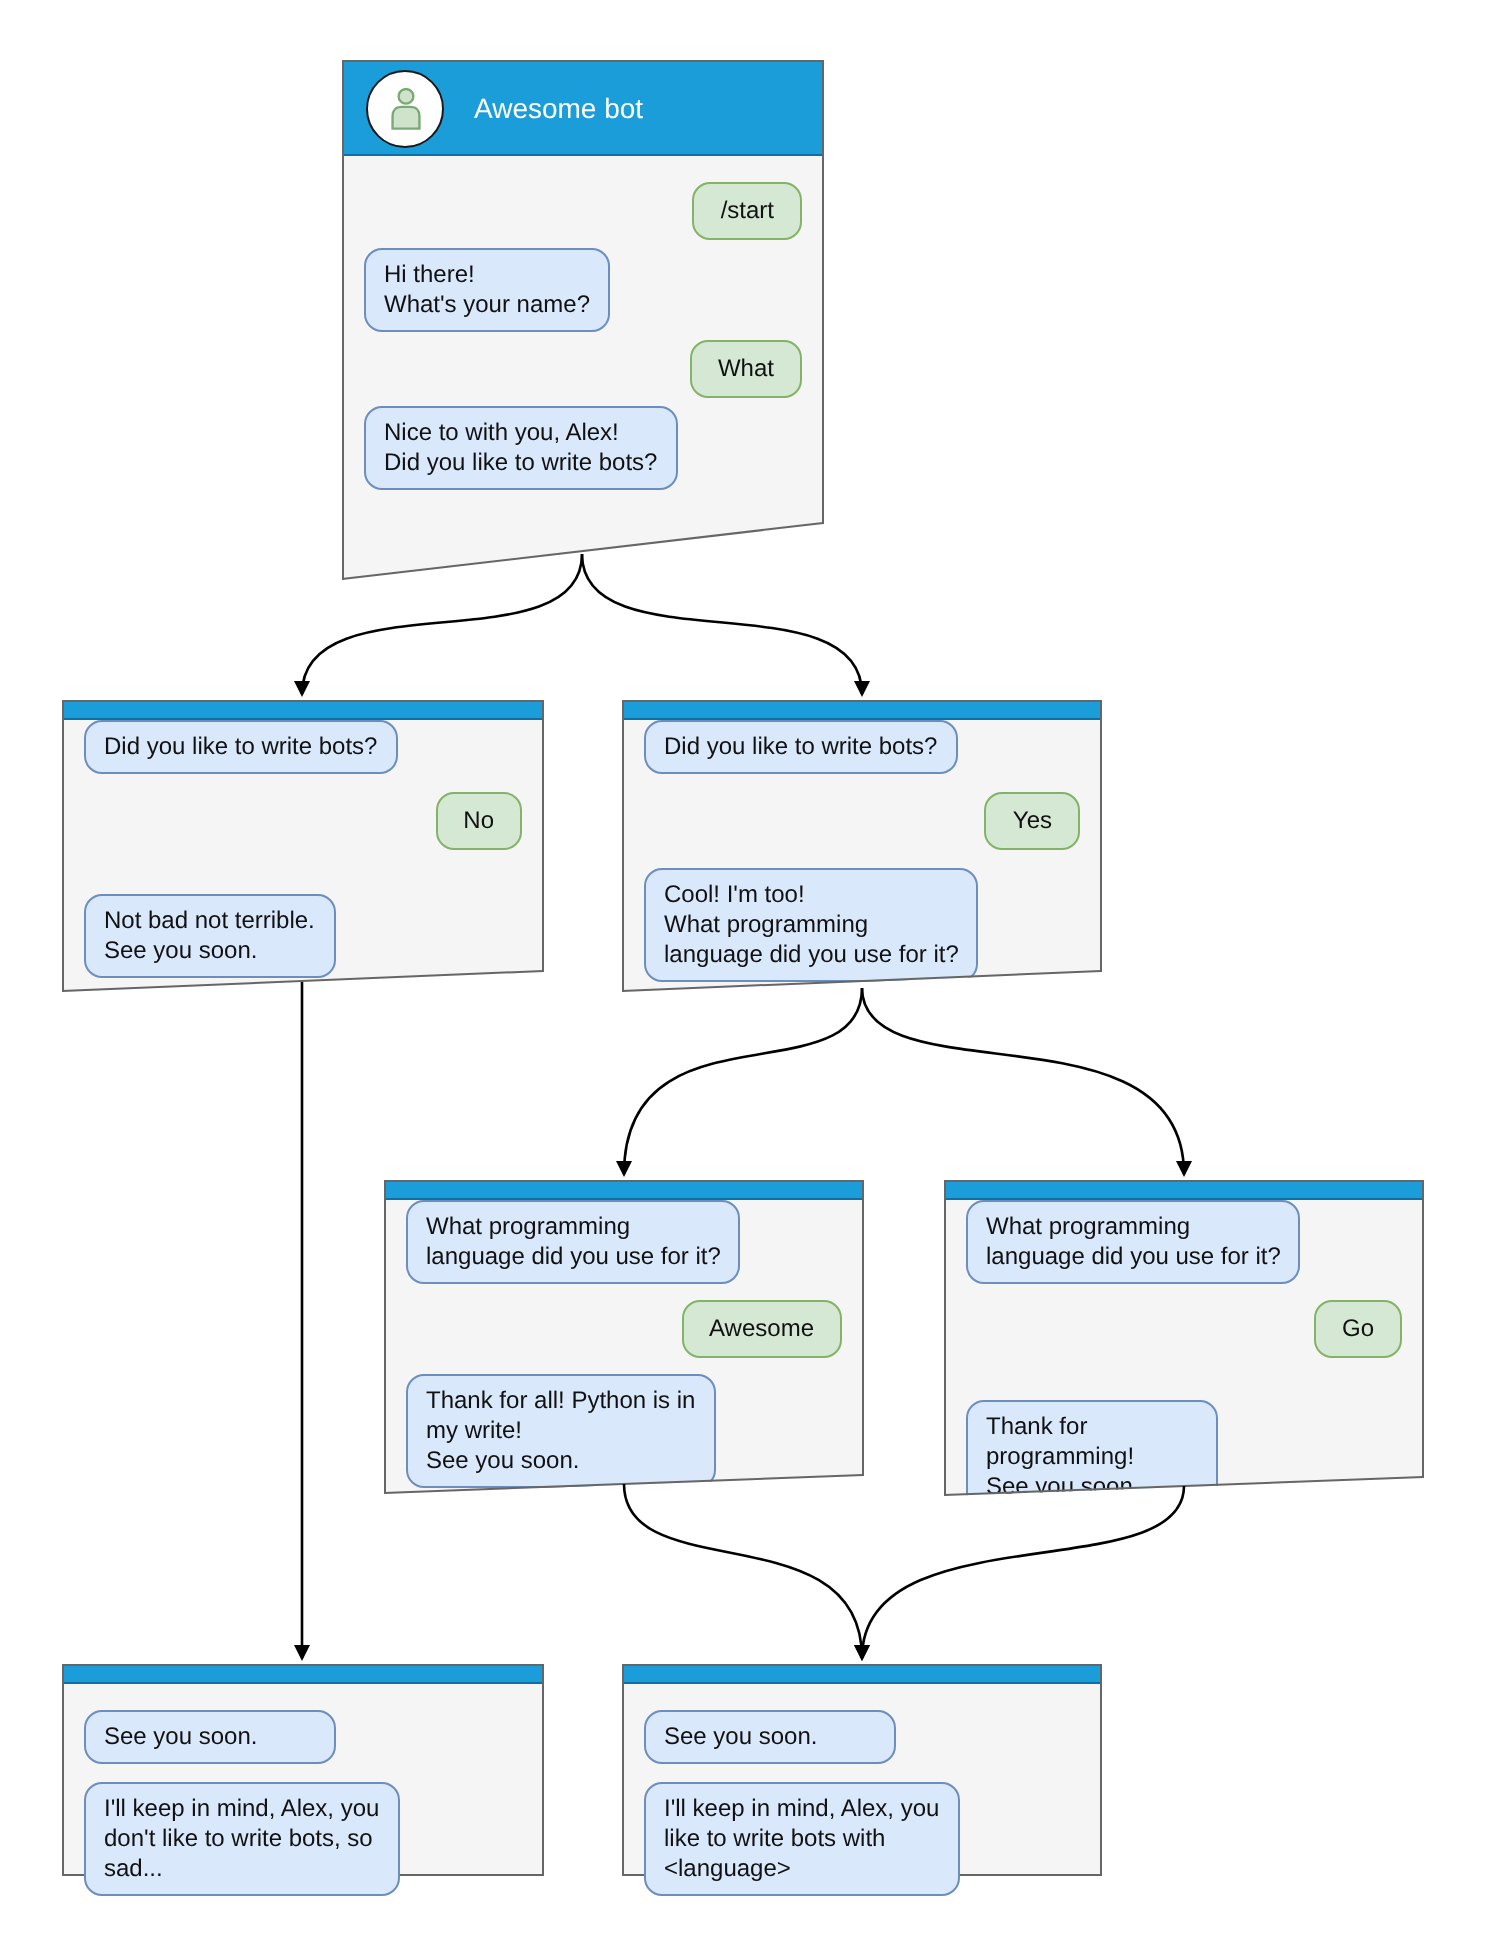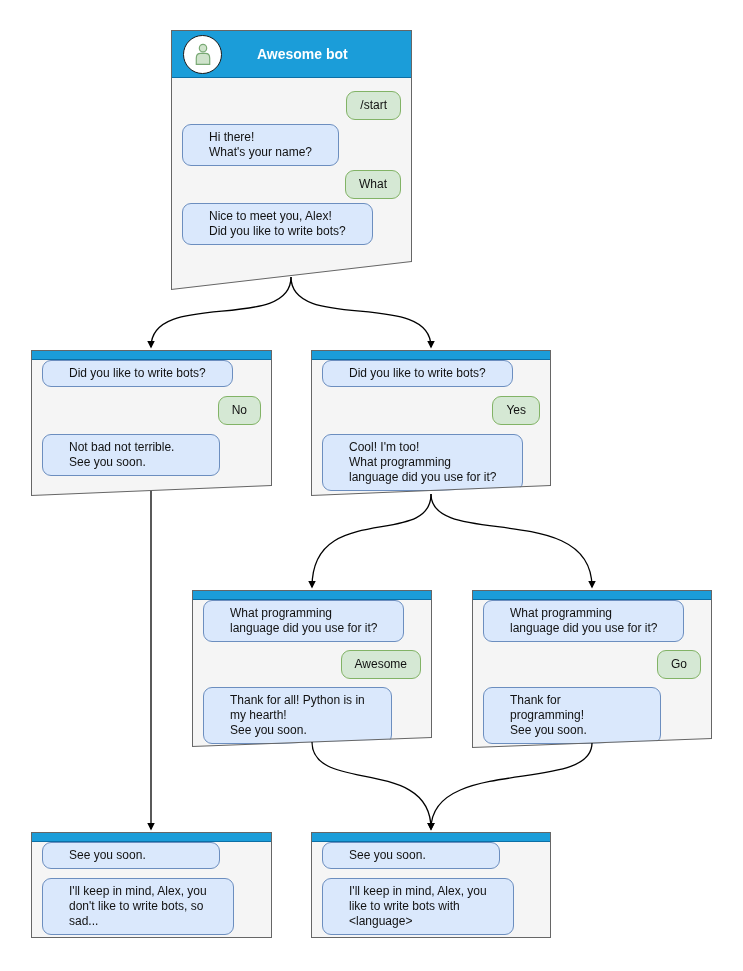--- a/index.html
+++ b/index.html
@@ -18,37 +18,37 @@
   
   .win-header{
     box-sizing:border-box;height:47px;background:#1b9dd9;border-bottom:1px solid #0c6fa5;
     display:flex;align-items:center;gap:15px;padding-left:11px;
   }
   .avatar{
     width:39px;height:39px;border-radius:50%;background:#ffffff;
     border:1.6px solid #1a1a1a;box-sizing:border-box;
     display:flex;align-items:center;justify-content:center;flex:0 0 auto;
   }
-  .win-title{color:#ffffff;font-weight:bold;font-size:14px;margin-left:20px;}
+  .win-title{color:#ffffff;font-weight:normal;font-size:14px;}
   
   .strip{
     box-sizing:border-box;height:9px;background:#1b9dd9;border-bottom:1px solid #0c6fa5;
   }
   
   .win-body{display:flex;flex-direction:column;padding:0 10px;}
   .pad-top{padding-top:13px;}
   .g12{gap:4px;} .g9{gap:9px;} .g8{gap:8px;}
   .bubble{
-    white-space:pre-line;border-radius:9px;padding:5px 26px;
+    white-space:pre-line;border-radius:9px;padding:5px 9px;
     font-size:12px;line-height:15px;color:#111111;width:fit-content;
     box-sizing:border-box;
   }
   .bot{background:#dae8fc;border:1px solid #6c8ebf;align-self:flex-start;}
   .user{background:#d5e8d4;border:1px solid #82b366;align-self:flex-end;padding:6px 13px;}
-  .bw{width:178px;}
+  .bw{width:126px;margin-top:13px;}
   
   #overlay{position:absolute;left:0;top:0;pointer-events:none;z-index:5;}
   #overlay .edge{stroke:#000000;stroke-width:1.3;fill:none;}
   #overlay .slant{stroke:#666666;stroke-width:1;fill:none;}
 </style>
 </head>
 <body>
 
 <div id="canvas">
 
@@ -60,21 +60,21 @@
           <path d="M5.8 21.5 v-5.6 q0 -4.4 4 -4.4 h4.4 q4 0 4 4.4 v5.6 z" fill="#cfe3cb" stroke="#79a974" stroke-width="1.1"></path>
         </svg>
       </span>
       <span class="win-title">Awesome bot</span>
     </div>
     <div class="win-body pad-top g12">
       <div class="bubble user">/start</div>
       <div class="bubble bot">Hi there!
 What's your name?</div>
       <div class="bubble user">What</div>
-      <div class="bubble bot">Nice to meet you, Alex!
+      <div class="bubble bot">Nice to with you, Alex!
 Did you like to write bots?</div>
     </div>
   </div>
 
   <div class="window clip10" style="left:31px;top:350px;width:241px;height:146px;">
     <div class="strip"></div>
     <div class="win-body g9">
       <div class="bubble bot">Did you like to write bots?</div>
       <div class="bubble user">No</div>
       <div class="bubble bot bw">Not bad not terrible.
@@ -93,21 +93,21 @@
     </div>
   </div>
 
   <div class="window clip9" style="left:192px;top:590px;width:240px;height:157px;">
     <div class="strip"></div>
     <div class="win-body g8">
       <div class="bubble bot">What programming
 language did you use for it?</div>
       <div class="bubble user">Awesome</div>
       <div class="bubble bot">Thank for all! Python is in
-my hearth!
+my write!
 See you soon.</div>
     </div>
   </div>
 
   <div class="window clip9" style="left:472px;top:590px;width:240px;height:158px;">
     <div class="strip"></div>
     <div class="win-body g8">
       <div class="bubble bot">What programming
 language did you use for it?</div>
       <div class="bubble user">Go</div>

